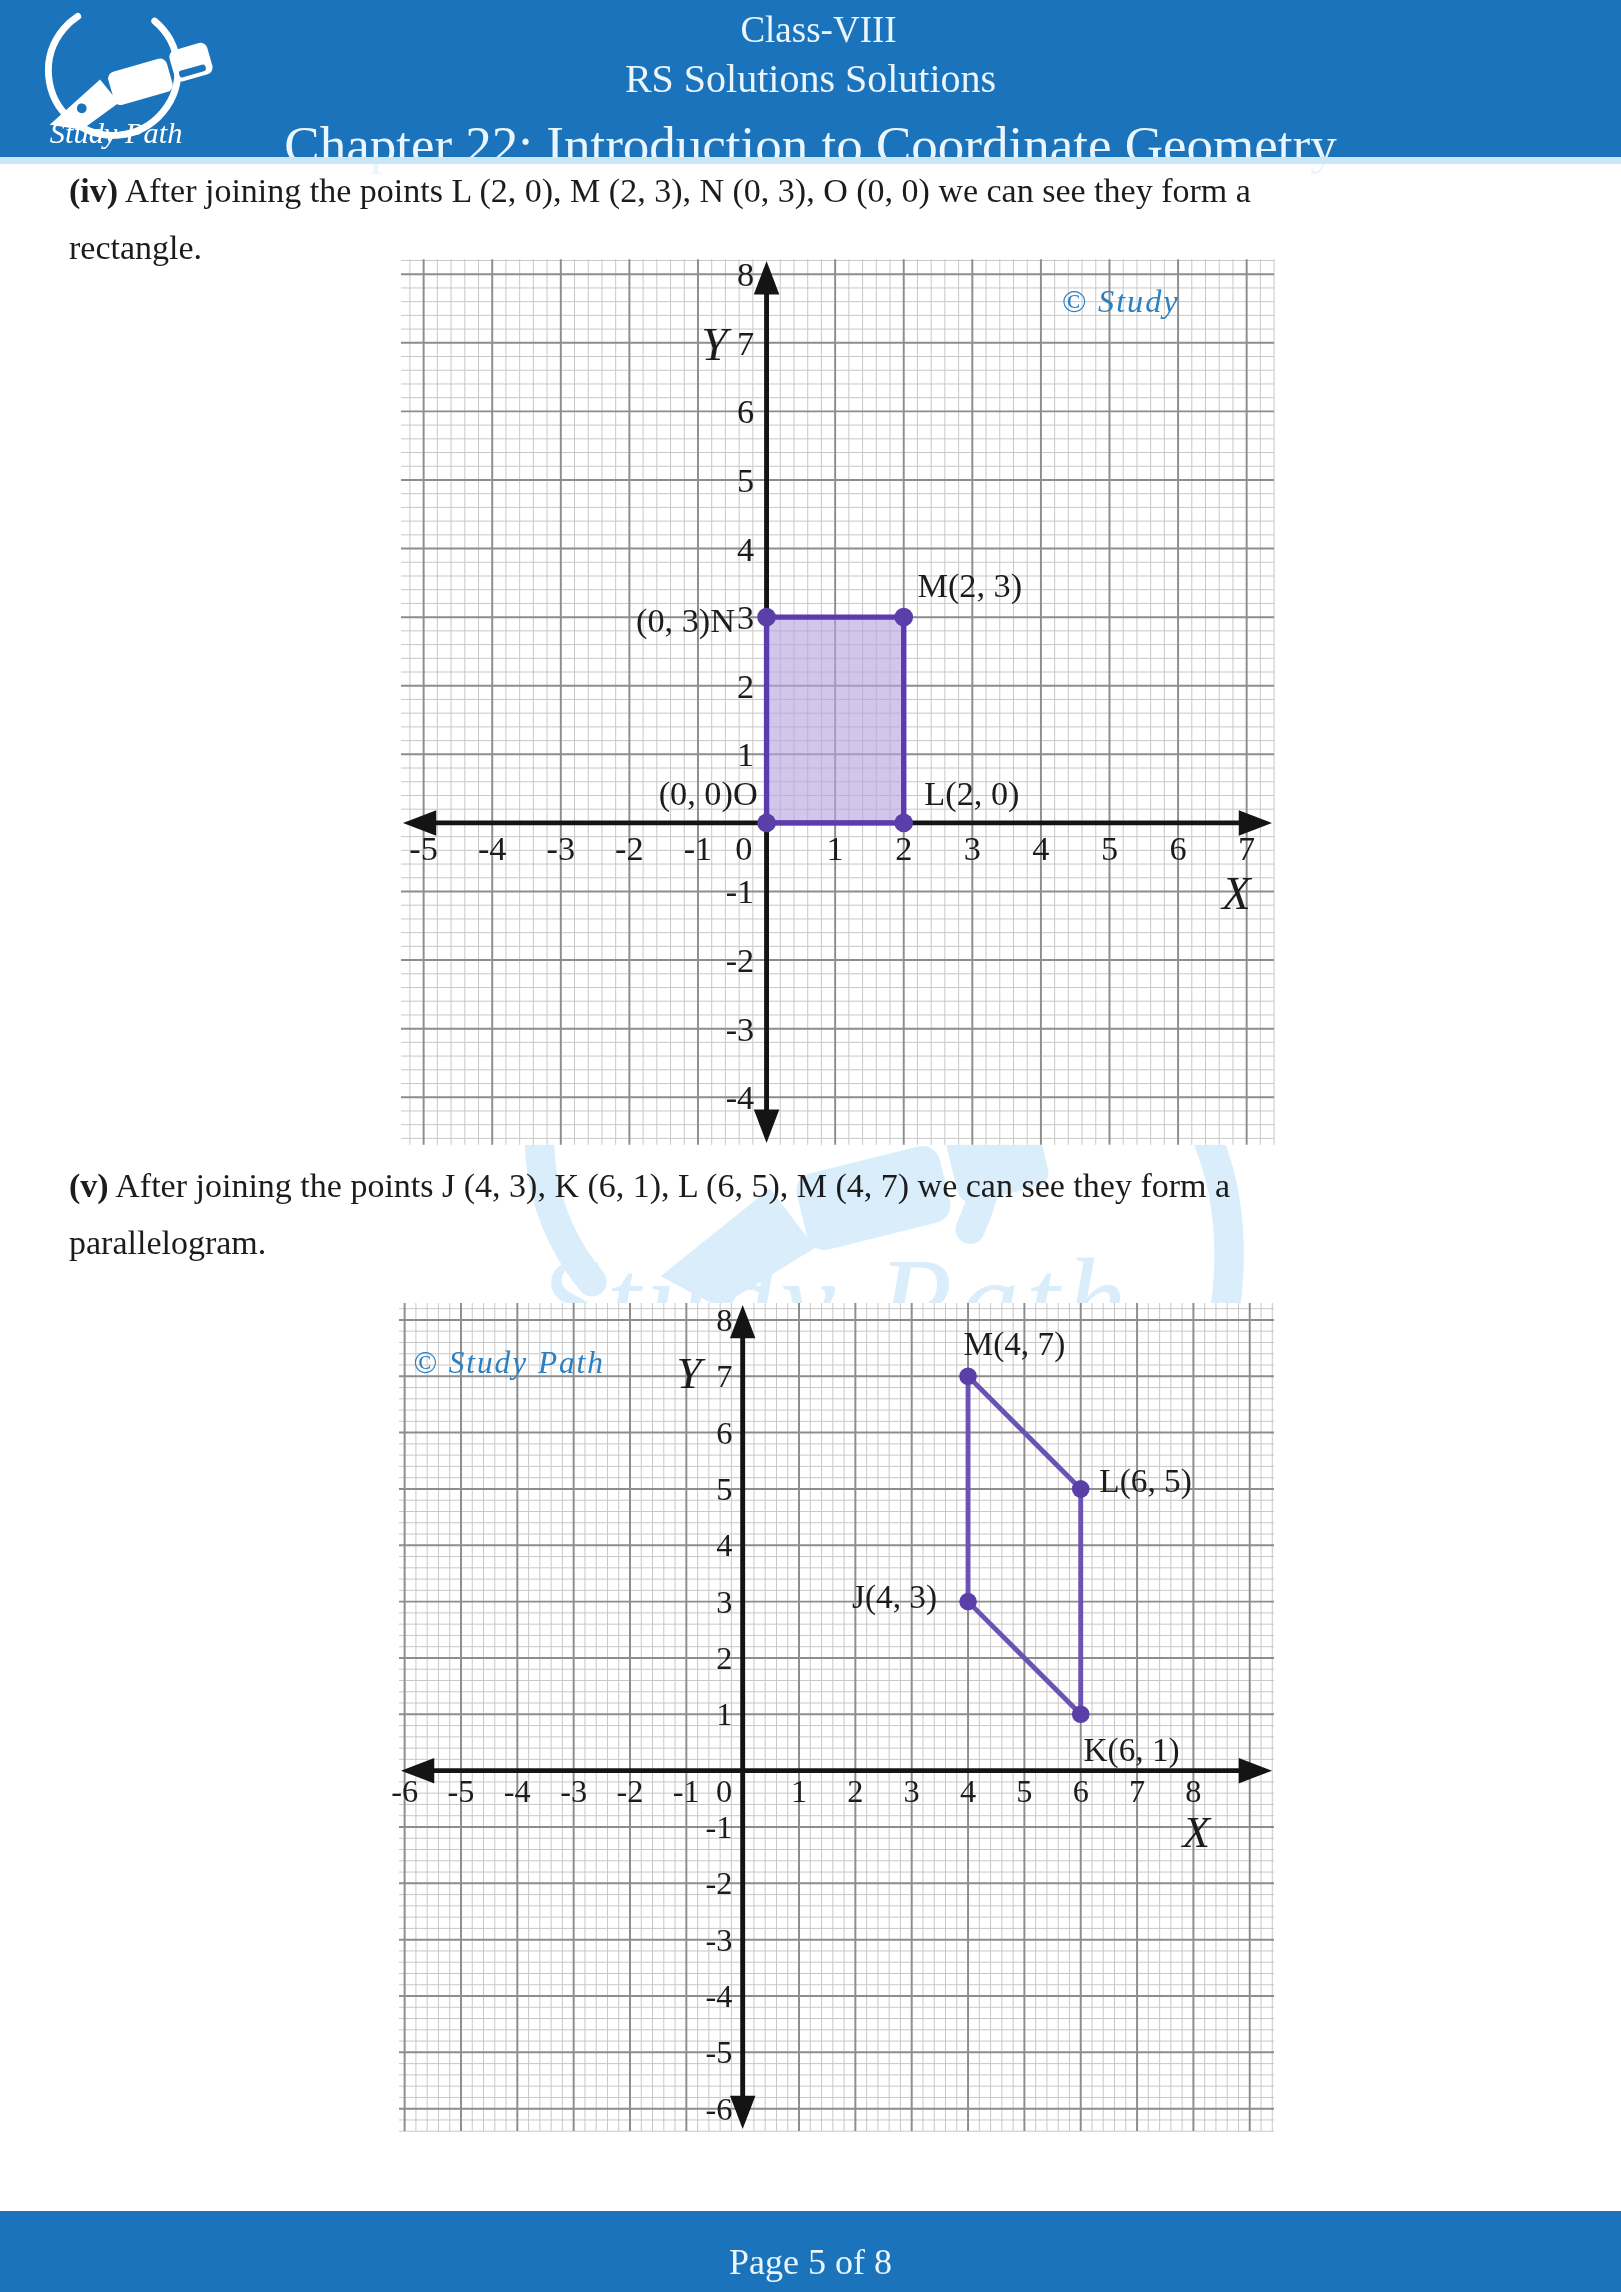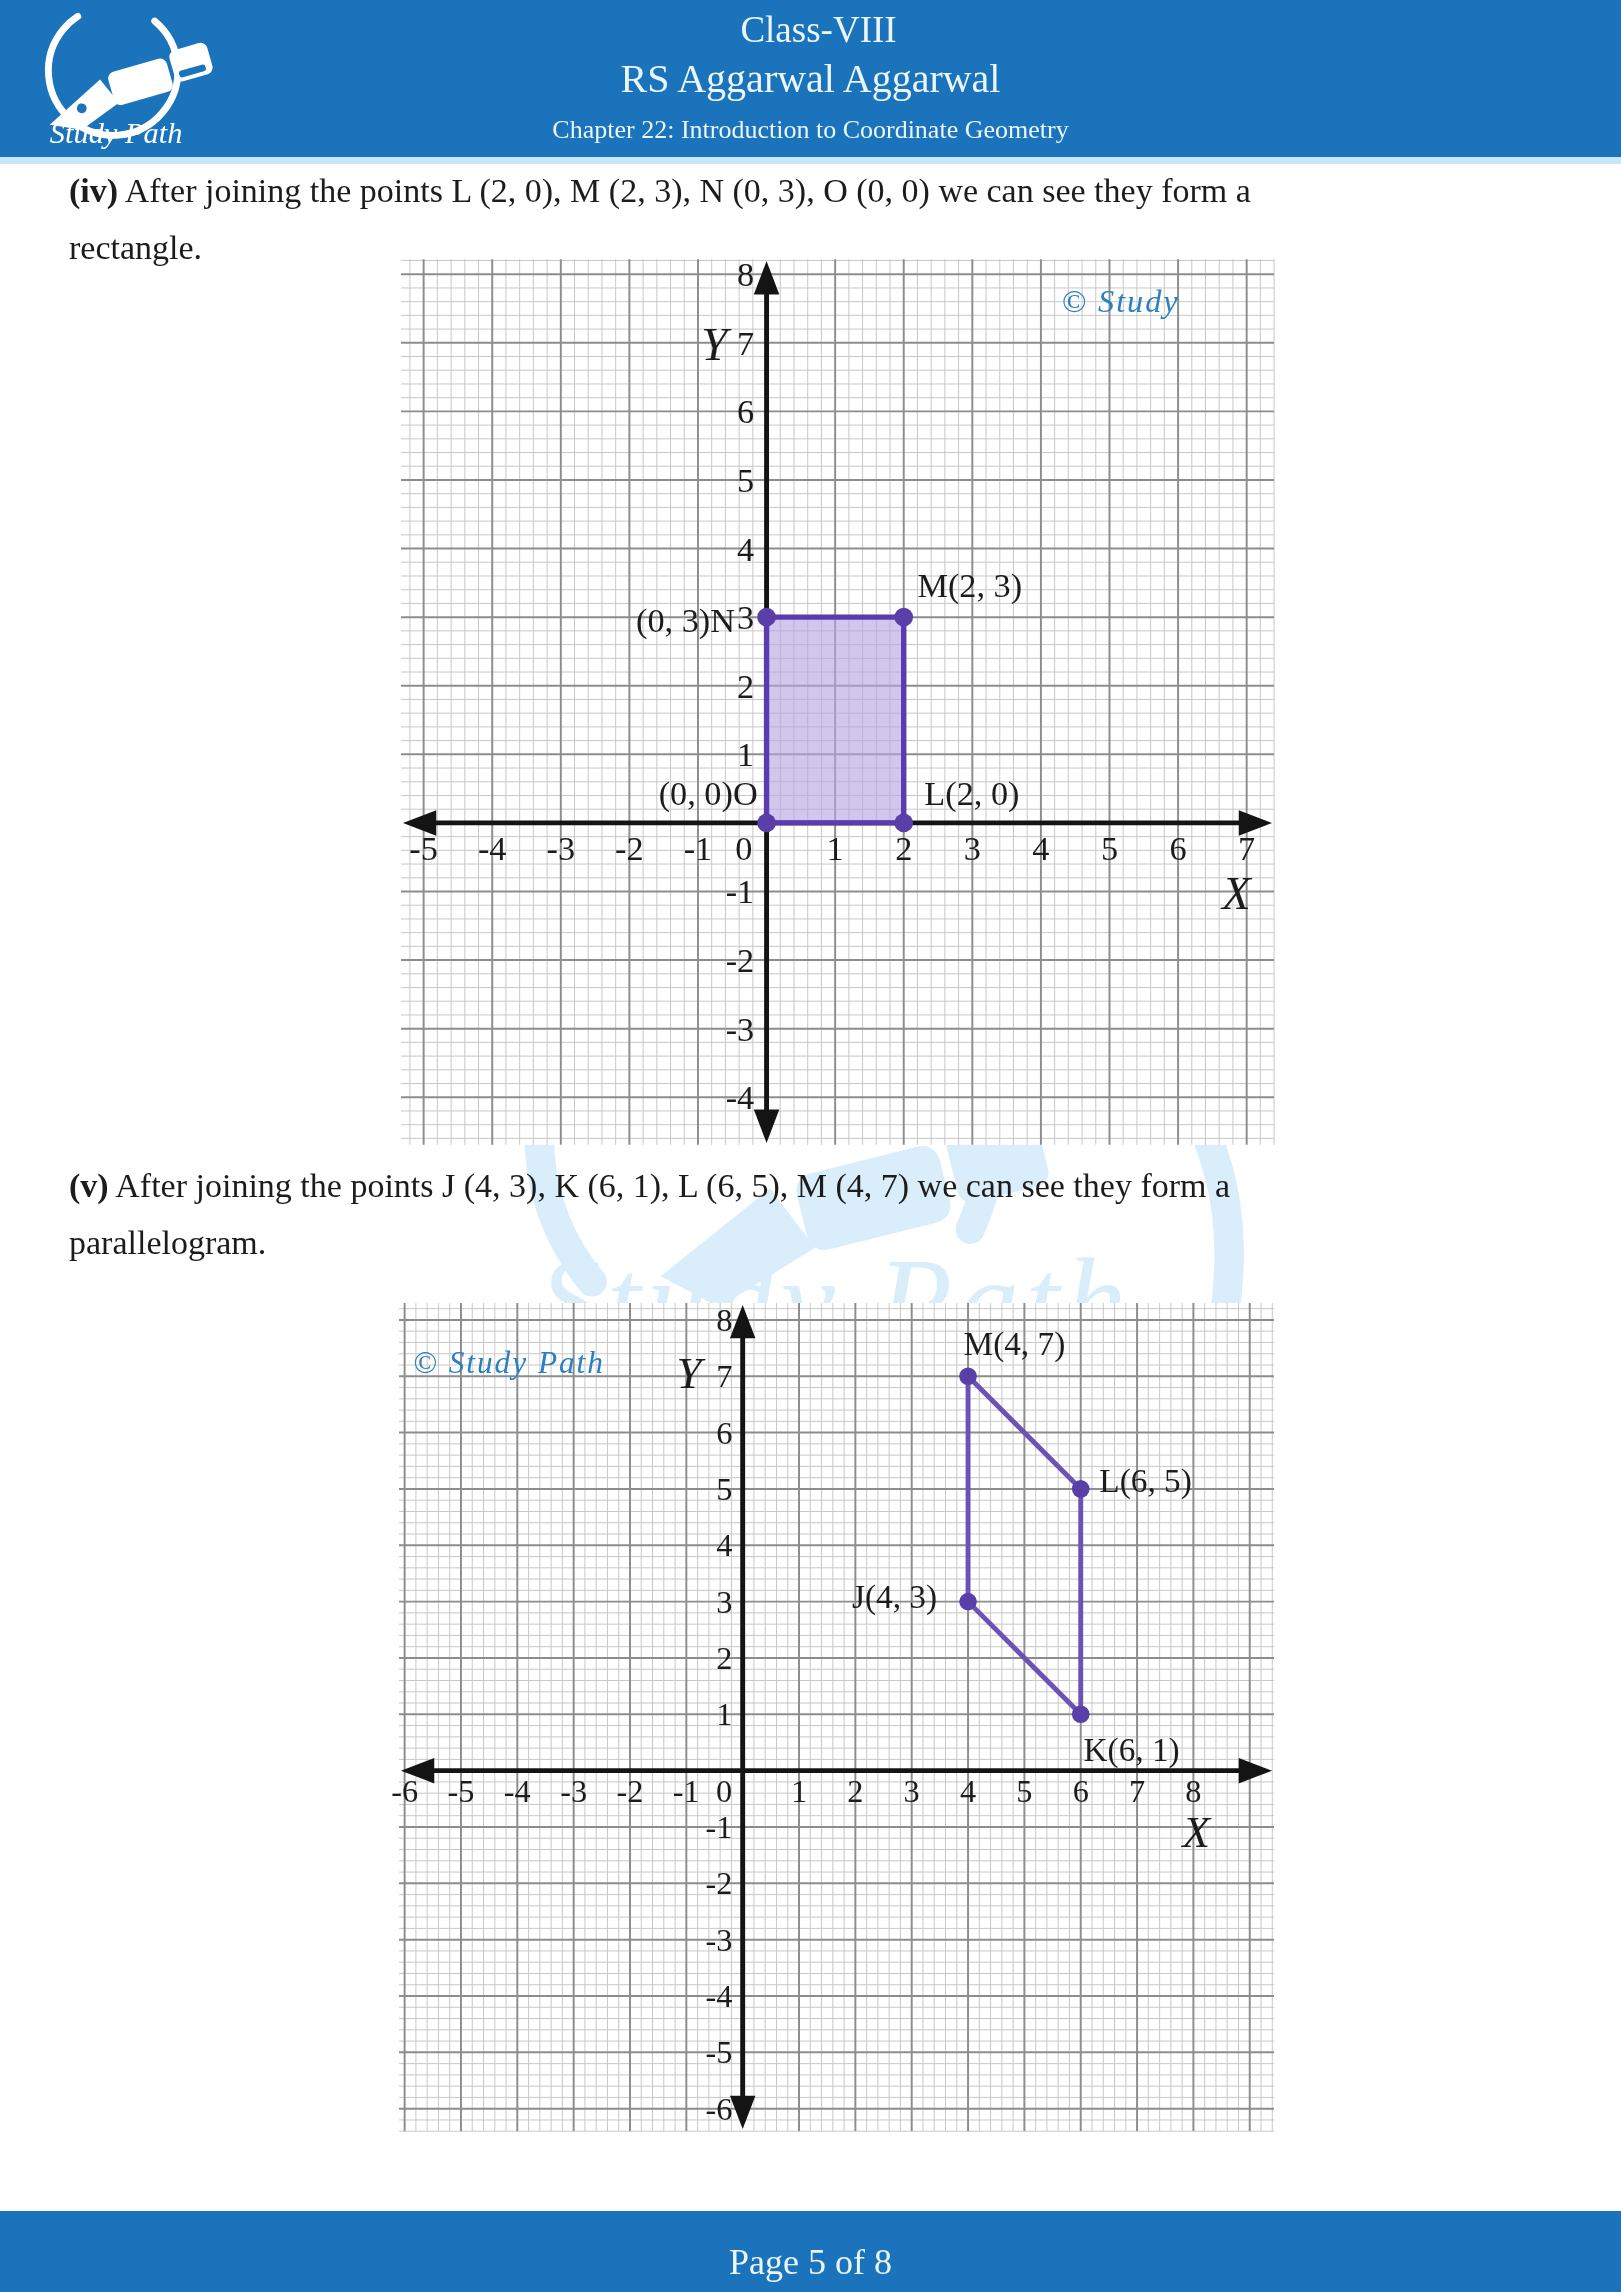--- a/index.html
+++ b/index.html
@@ -19,21 +19,21 @@
     position:absolute;left:0;top:157px;width:1621px;height:6.9px;
     background:var(--strip,#c9e7f6);z-index:3;
   }
   .logo{position:absolute;left:11.8px;top:2px;width:216px;height:153px;}
   .titles{
     position:absolute;left:0;top:5.9px;width:100%;
     text-align:center;color:var(--headtext,#eaf5fc);
   }
   .t1{font-size:37px;line-height:47px;padding-left:16px;}
   .t2{font-size:40px;line-height:51px;}
-  .t3{font-size:26px;line-height:51px;}
+  .t3{font-size:53px;line-height:51px;margin-top:16px;}
   .para{
     position:absolute;left:62px;width:1505px;
     font-size:34px;line-height:57px;color:var(--bodytext,#1c1c1c);
     z-index:2;margin:7px;
   }
   .para b{font-weight:bold;}
   #para-iv{top:155px;}
   #para-v{top:1150px;}
   .graph{position:absolute;z-index:1;line-height:0;}
   .ghost{position:absolute;left:353px;top:1078px;z-index:0;}
@@ -68,21 +68,21 @@
         <polygon points="32,104 94,74 106,102 62,118" fill="#ffffff"></polygon>
         <circle cx="68" cy="97" r="5" fill="#1b74bb"></circle>
         <rect x="102" y="70" width="62" height="35" rx="7" fill="#ffffff"></rect>
         <rect x="168" y="66" width="40" height="33" rx="7" fill="#ffffff"></rect>
         <rect x="173" y="88" width="28" height="7" rx="3" fill="#1b74bb"></rect>
       </g>
       <text x="106" y="144" text-anchor="middle" font-size="31" font-style="italic" fill="#ffffff">Study Path</text>
     </svg>
     <div class="titles">
       <div class="t1">Class-VIII</div>
-      <div class="t2">RS Aggarwal Aggarwal</div>
+      <div class="t2">RS Solutions Solutions</div>
       <div class="t3">Chapter 22: Introduction to Coordinate Geometry</div>
     </div>
   </header>
   <div class="accent-strip"></div>
 
   <p class="para" id="para-iv"><b>(iv)</b> <span>After joining the points L (2, 0), M (2, 3), N (0, 3), O (0, 0) we can see they form a<br>rectangle.</span></p>
 
   <div class="graph" id="graph1" style="left: 401px; top: 259px;"><svg width="873" height="886" viewBox="0 0 891 904" style="overflow:visible">
         <rect x="0" y="0" width="891" height="904" fill="#ffffff"></rect>
         <g stroke="#c7c7c7" stroke-width="1">

